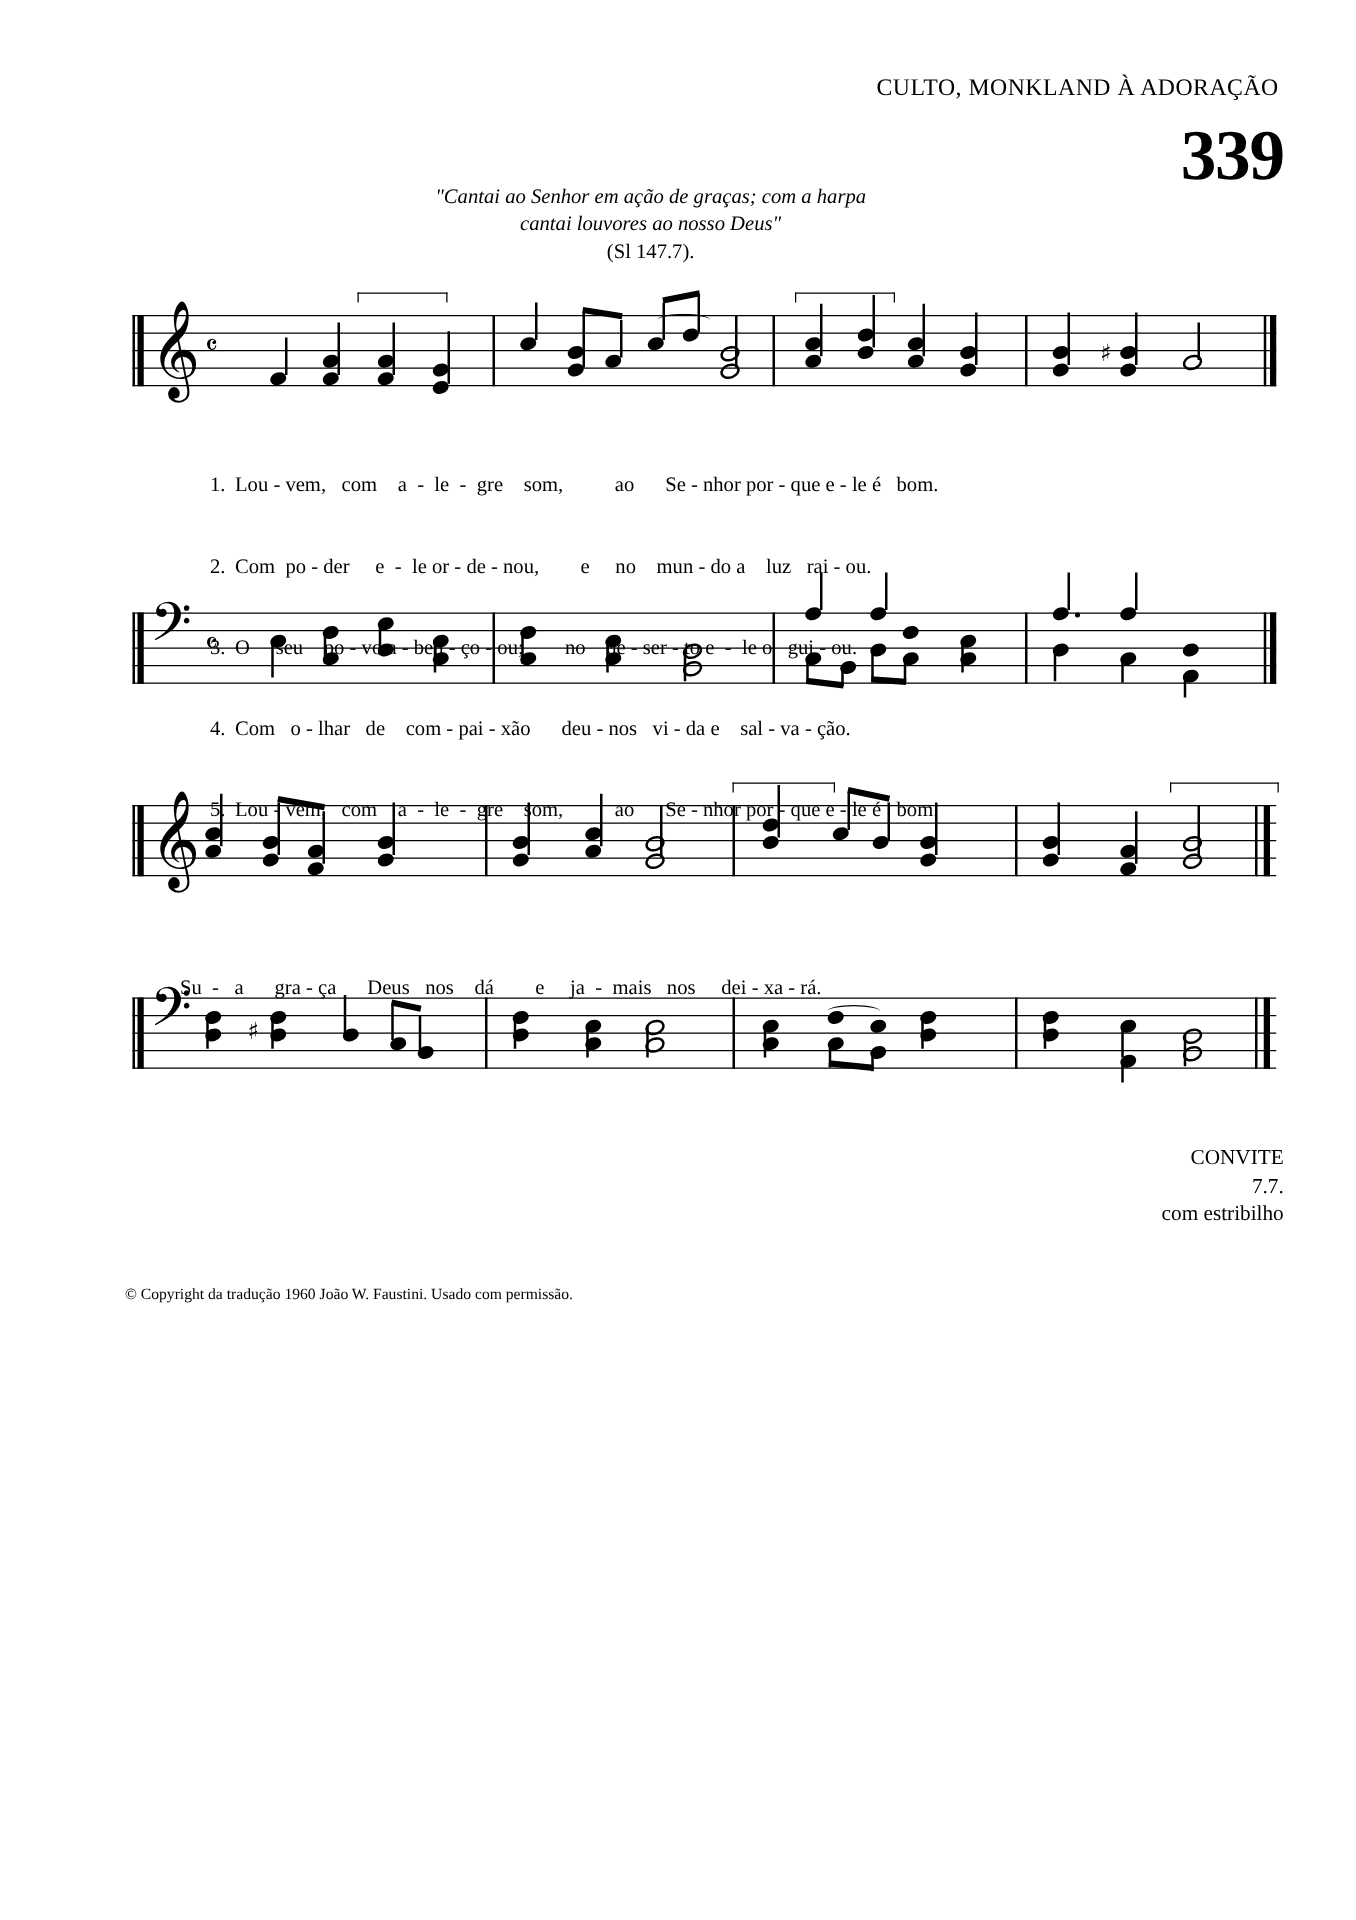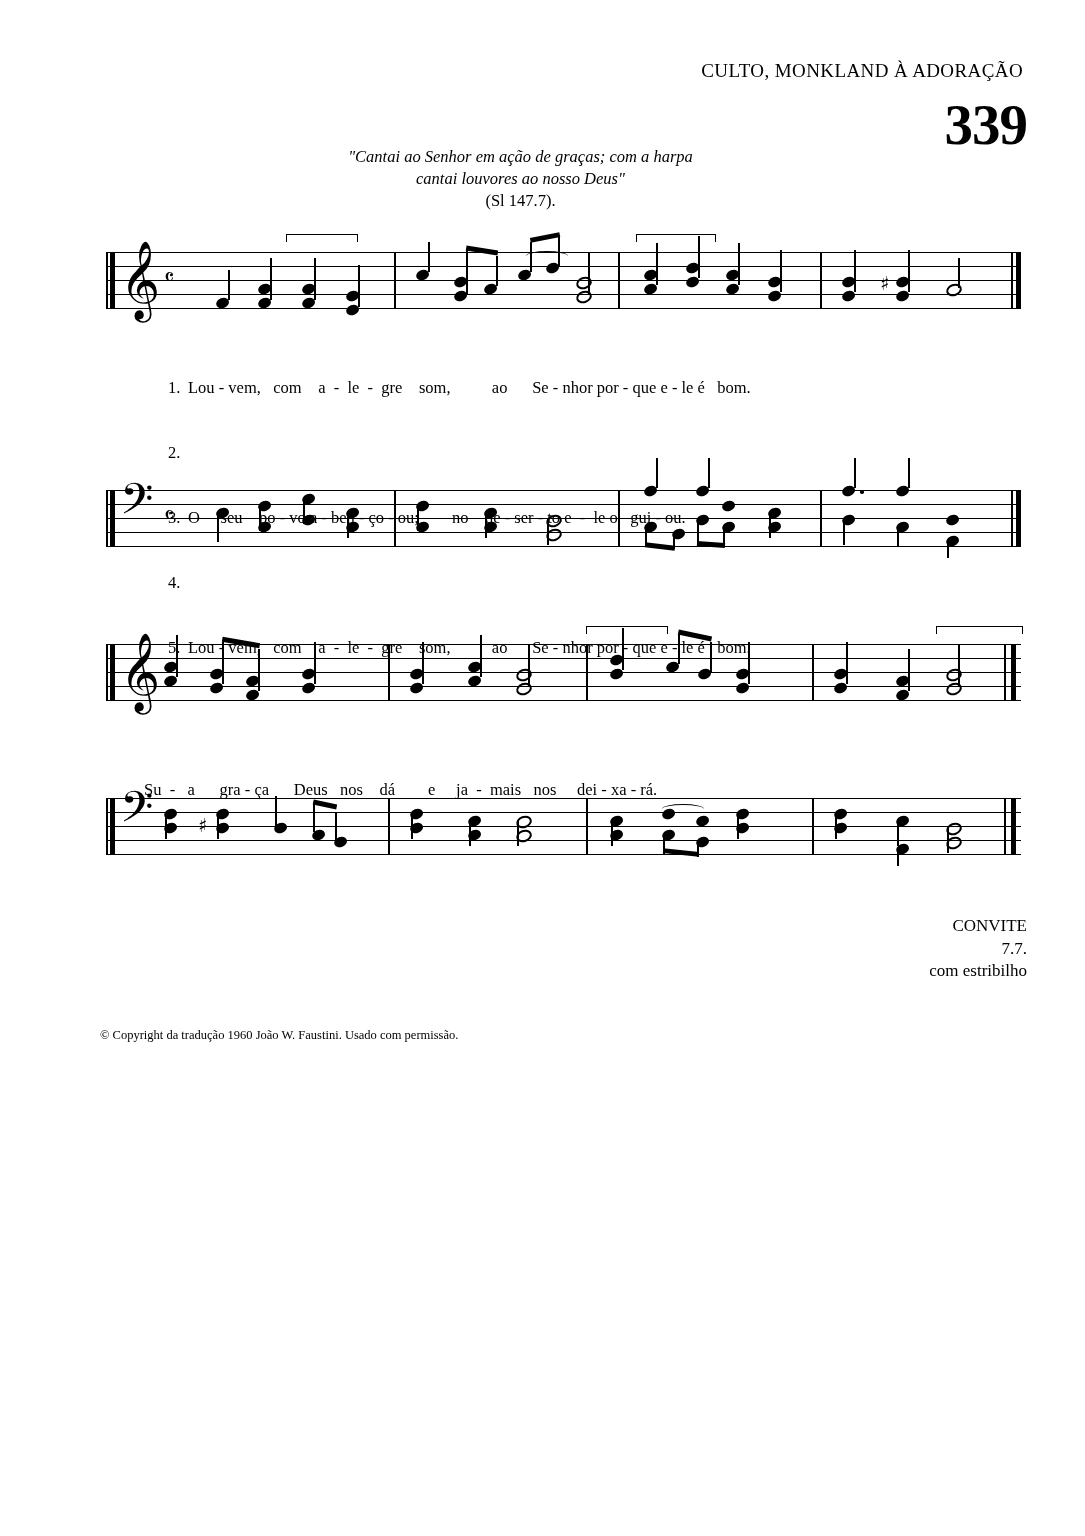--- a/index.html
+++ b/index.html
@@ -275,23 +275,23 @@
     <div class="accidental" style="left:774px; top:22px;">♯</div>
     <div class="note" style="left:790px; top:25px;"></div>
     <div class="note" style="left:790px; top:39px;"></div>
     <div class="stem" style="left:802px; top:-2px; height:42px;"></div>
     <div class="note hollow" style="left:840px; top:32px;"></div>
     <div class="stem" style="left:852px; top:6px; height:30px;"></div>
   </div>
 
   <div class="lyrics-block" style="left:168px; top:338px;">
     <div class="lyric-line"><span class="num">1.</span><span style="margin-left:20px;">Lou - vem,   com    a  -  le  -  gre    som,          ao      Se - nhor por - que e - le é   bom.</span></div>
-    <div class="lyric-line"><span class="num">2.</span></div>
+    <div class="lyric-line"><span class="num">2.</span><span style="margin-left:20px;">Com  po - der     e  -  le or - de - nou,        e     no    mun - do a    luz   rai - ou.</span></div>
     <div class="lyric-line"><span class="num">3.</span><span style="margin-left:20px;">O     seu    po - vo a - ben - ço - ou;        no    de - ser - to e  -  le o   gui - ou.</span></div>
-    <div class="lyric-line"><span class="num">4.</span></div>
+    <div class="lyric-line"><span class="num">4.</span><span style="margin-left:20px;">Com   o - lhar   de    com - pai - xão      deu - nos   vi - da e    sal - va - ção.</span></div>
     <div class="lyric-line"><span class="num">5.</span><span style="margin-left:20px;">Lou - vem,   com    a  -  le  -  gre    som,          ao      Se - nhor por - que e - le é   bom.</span></div>
   </div>
 
   <div class="staff-block" style="left:106px; top:490px; width:915px; height:62px;">
     <div class="staff" style="width:915px; height:56px;">
       <div class="line" style="top:0px;"></div>
       <div class="line" style="top:14px;"></div>
       <div class="line" style="top:28px;"></div>
       <div class="line" style="top:42px;"></div>
       <div class="line" style="top:56px;"></div>

